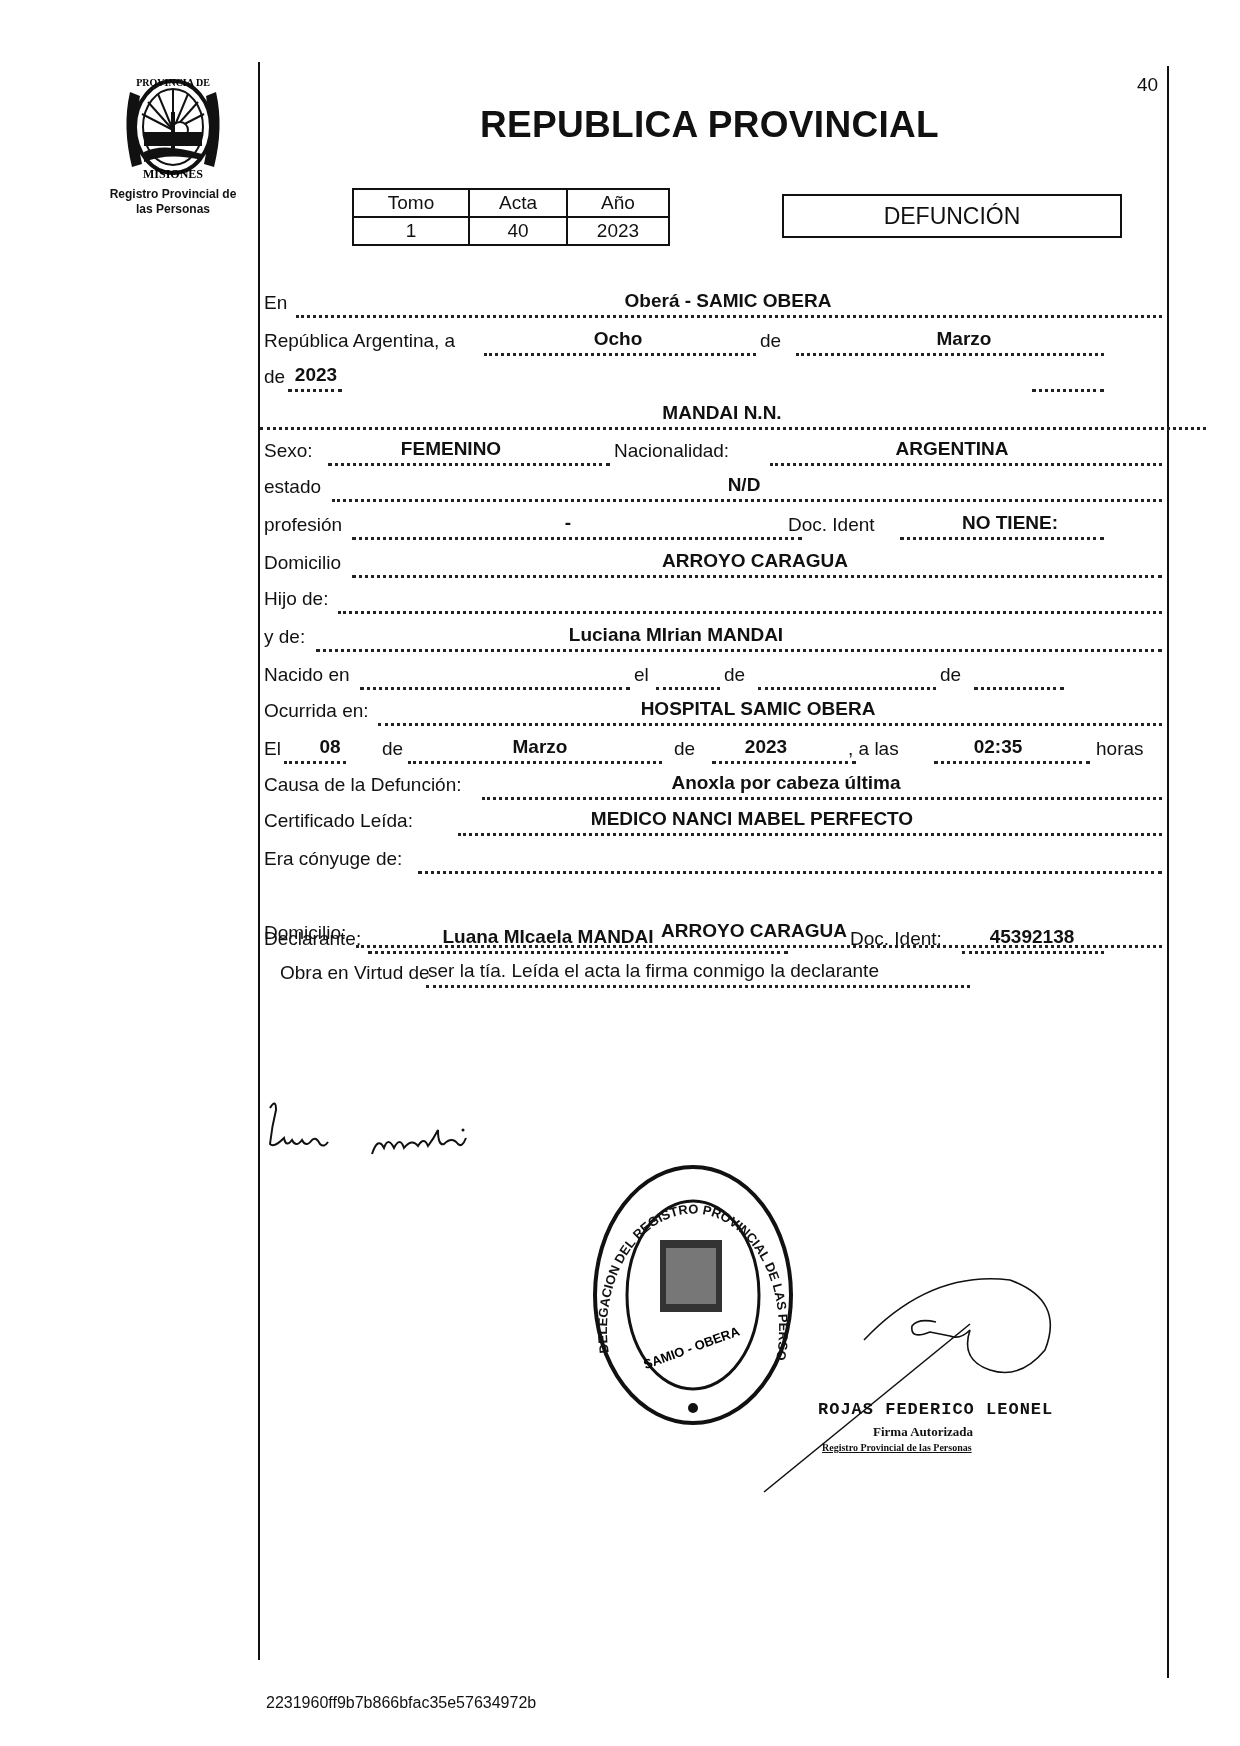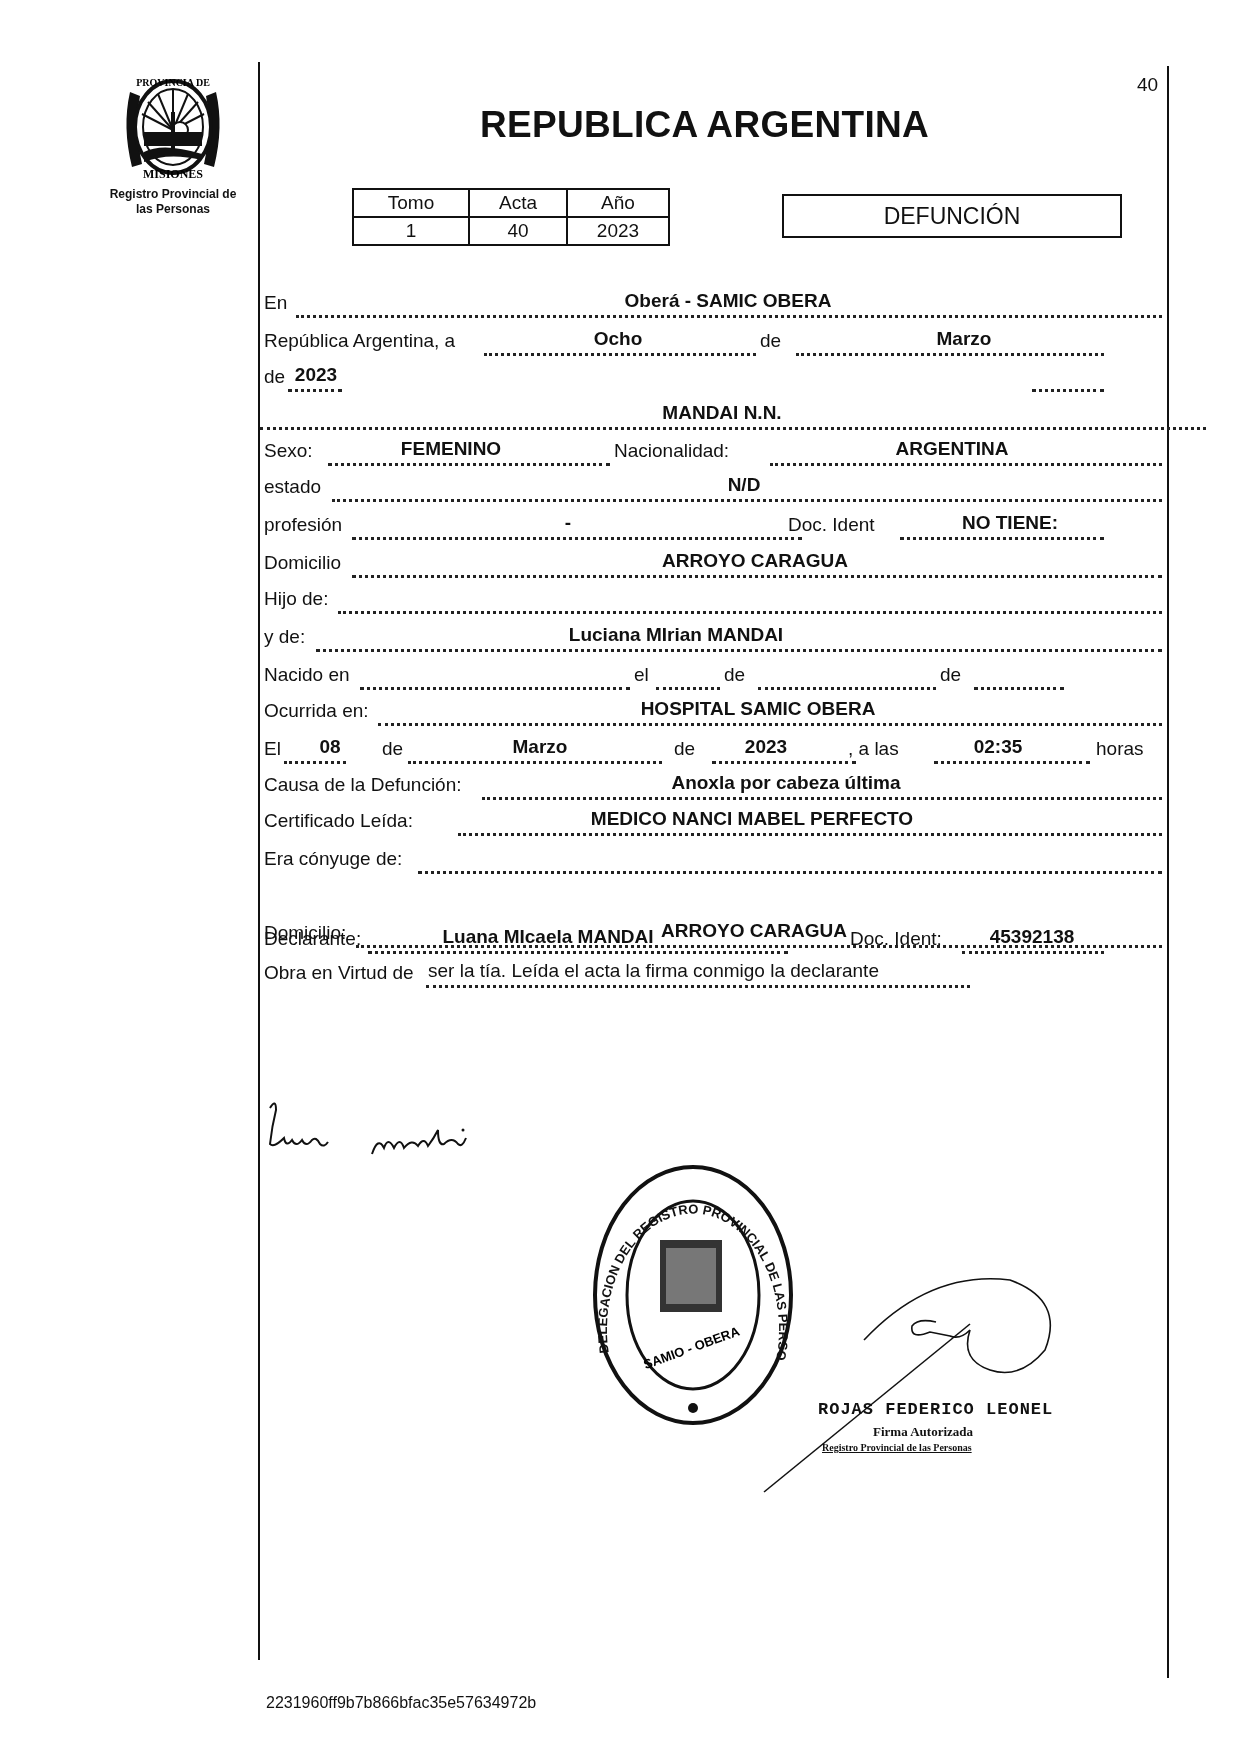--- a/index.html
+++ b/index.html
@@ -59,21 +59,21 @@
     <rect x="53" y="40" width="4" height="44" fill="#111"></rect>
     <text x="55" y="14" font-size="10" text-anchor="middle" font-family="Liberation Serif, serif" font-weight="bold">PROVINCIA DE</text>
     <text x="55" y="106" font-size="12" text-anchor="middle" font-family="Liberation Serif, serif" font-weight="bold">MISIONES</text>
   </svg>
 </div>
 <div class="abs logo-caption">
   <div>Registro Provincial de</div>
   <div>las Personas</div>
 </div>
 
-<div class="abs title">REPUBLICA ARGENTINA</div>
+<div class="abs title">REPUBLICA PROVINCIAL</div>
 <div class="abs page-num">40</div>
 
 <table class="tomo">
   <tbody>
       <tr>
     <td style="width:114px">Tomo</td>
     <td style="width:96px">Acta</td>
     <td style="width:100px">Año</td>
   </tr>
   <tr>
@@ -215,21 +215,21 @@
   <span class="val c" style="left:774px">45392138</span>
 </div>
 
 <div class="row" style="top:918px;">
   <span class="lbl" style="left:6px">Domicilio:</span>
   <span class="fill" style="left:98px; right:0;"></span>
   <span class="val c" style="left:496px">ARROYO CARAGUA</span>
 </div>
 
 <div class="row" style="top:958px;">
-  <span class="lbl" style="left:6px">Obra en Virtud de</span>
+  <span class="lbl" style="left:22px">Obra en Virtud de</span>
   <span class="fill" style="left:168px; width:544px;"></span>
   <span class="val" style="left:170px; font-weight:normal;">ser la tía. Leída el acta la firma conmigo la declarante</span>
 </div>
 
 <div class="abs" style="left:262px; top:1096px;">
   <svg width="240" height="70" viewBox="0 0 240 70">
     <path d="M8 12 Q14 2 14 14 Q10 30 8 48 Q12 52 22 42 Q24 52 30 44 Q34 52 40 44 Q44 52 50 44 Q54 40 58 48 Q62 52 66 46" fill="none" stroke="#111" stroke-width="2"></path>
     <path d="M110 58 Q116 40 122 52 Q126 40 132 52 Q138 40 142 52 Q150 42 156 50 Q162 40 166 50 Q172 42 176 34 Q176 50 182 48 Q190 40 196 48 Q200 52 204 42" fill="none" stroke="#111" stroke-width="2"></path>
     <circle cx="201" cy="34" r="1.5" fill="#111"></circle>
   </svg>

